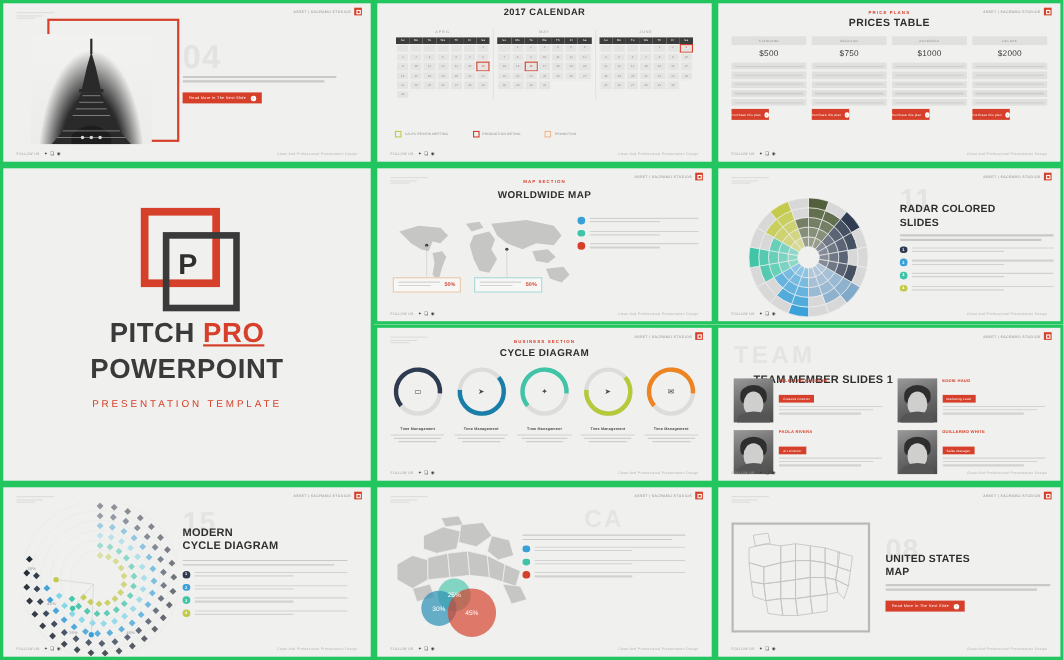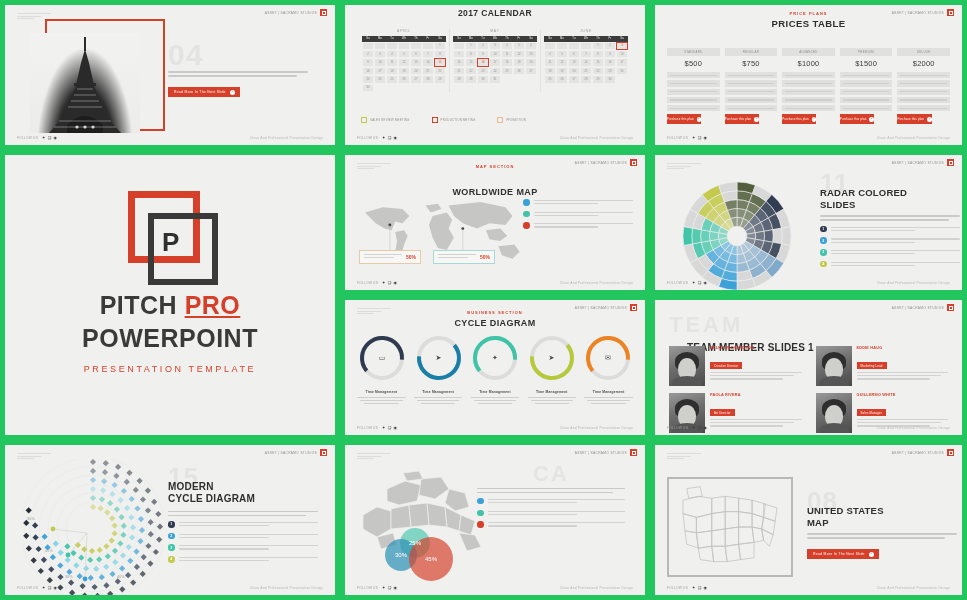--- a/index.html
+++ b/index.html
@@ -11,21 +11,21 @@
   }
   .grid {
     width: 967px; height: 600px;
     display: grid;
     grid-template-columns: 340px 310px 317px;
     grid-template-rows: 150px 145px 145px 160px;
   }
   .slide {
     position: relative;
     background: #f0f0ef;
-    border: 5px solid #22c55e;
+    border: 3px solid #22c55e;
     overflow: hidden;
   }
   .slide.tall2 { grid-row: span 2; }
 
   
   .brandbar {
     position: absolute; top: 4px; right: 8px;
     display: flex; align-items: center; gap: 3px;
     font-size: 3.2px; letter-spacing: .35px; color: #8d8d8d;
     text-transform: uppercase;
@@ -150,21 +150,21 @@
     display: flex; gap: 22px; align-items: center;
   }
   .cal-legend .it { display: flex; align-items: center; gap: 3px; }
   .cal-legend .bx { width: 6px; height: 6px; border: 1px solid #c3c94a; }
   .cal-legend .it:nth-child(2) .bx { border-color: #d6402a; }
   .cal-legend .it:nth-child(3) .bx { border-color: #efb88e; }
   .cal-legend .lb { font-size: 2.9px; color: #8f8f8f; letter-spacing: .2px; }
 
   
   .price-row {
-    position: absolute; left: 12px; right: 12px; top: 43px;
+    position: absolute; left: 12px; right: 12px; top: 30px;
     display: flex; gap: 5px; justify-content: flex-end;
   }
   .price-col { flex: 1; }
   .price-name {
     background: #e0e0df; color: #8d8d8d; font-size: 2.8px;
     text-align: center; padding: 2px 0; letter-spacing: .4px;
   }
   .price-amt {
     text-align: center; font-size: 7.5px; color: #3a3a3a;
     padding: 3px 0 4px; letter-spacing: .2px;
@@ -637,43 +637,20 @@
           </div>
           <div class="price-feat">
             <i></i>
           </div>
           <button class="price-btn">
             <span>Purchase this plan</span>
             <span class="dot">›</span>
           </button>
         </div>
         <div class="price-col">
-          <div class="price-name">PREMIUM</div>
-          <div class="price-amt">$1500</div>
-          <div class="price-feat">
-            <i></i>
-          </div>
-          <div class="price-feat">
-            <i></i>
-          </div>
-          <div class="price-feat">
-            <i></i>
-          </div>
-          <div class="price-feat">
-            <i></i>
-          </div>
-          <div class="price-feat">
-            <i></i>
-          </div>
-          <button class="price-btn">
-            <span>Purchase this plan</span>
-            <span class="dot">›</span>
-          </button>
-        </div>
-        <div class="price-col">
           <div class="price-name">DELUXE</div>
           <div class="price-amt">$2000</div>
           <div class="price-feat">
             <i></i>
           </div>
           <div class="price-feat">
             <i></i>
           </div>
           <div class="price-feat">
             <i></i>
@@ -725,21 +702,21 @@
         <i></i>
         <i></i>
         <i></i>
       </div>
     <div class="brandbar">
       <span>ASSET | SACRAMO STUDIOS</span>
       <span class="sq"></span>
     </div>
     <div class="map-head">
       <div class="eyebrow">MAP SECTION</div>
-      <div class="bigtitle" style="margin-top:18px;font-size:9px">WORLDWIDE MAP</div>
+      <div class="bigtitle" style="margin-top:5px;font-size:9px">WORLDWIDE MAP</div>
     </div>
 
     <svg class="worldmap" viewBox="0 0 200 90">
       <g fill="#c6c6c5">
         <path d="M10 22 L30 16 L52 18 L60 26 L52 34 L44 32 L40 42 L32 40 L22 34 Z"></path>
         <path d="M44 44 L54 42 L58 48 L54 58 L50 72 L44 66 L46 54 Z"></path>
         <path d="M86 26 L102 22 L108 30 L104 40 L110 50 L102 64 L92 62 L86 50 L82 36 Z"></path>
         <path d="M104 14 L140 10 L168 16 L176 26 L168 36 L150 34 L136 40 L120 34 L110 26 Z"></path>
         <path d="M146 42 L162 40 L170 48 L162 54 L150 52 Z"></path>
         <path d="M160 60 L178 58 L184 66 L176 74 L164 70 Z"></path>

